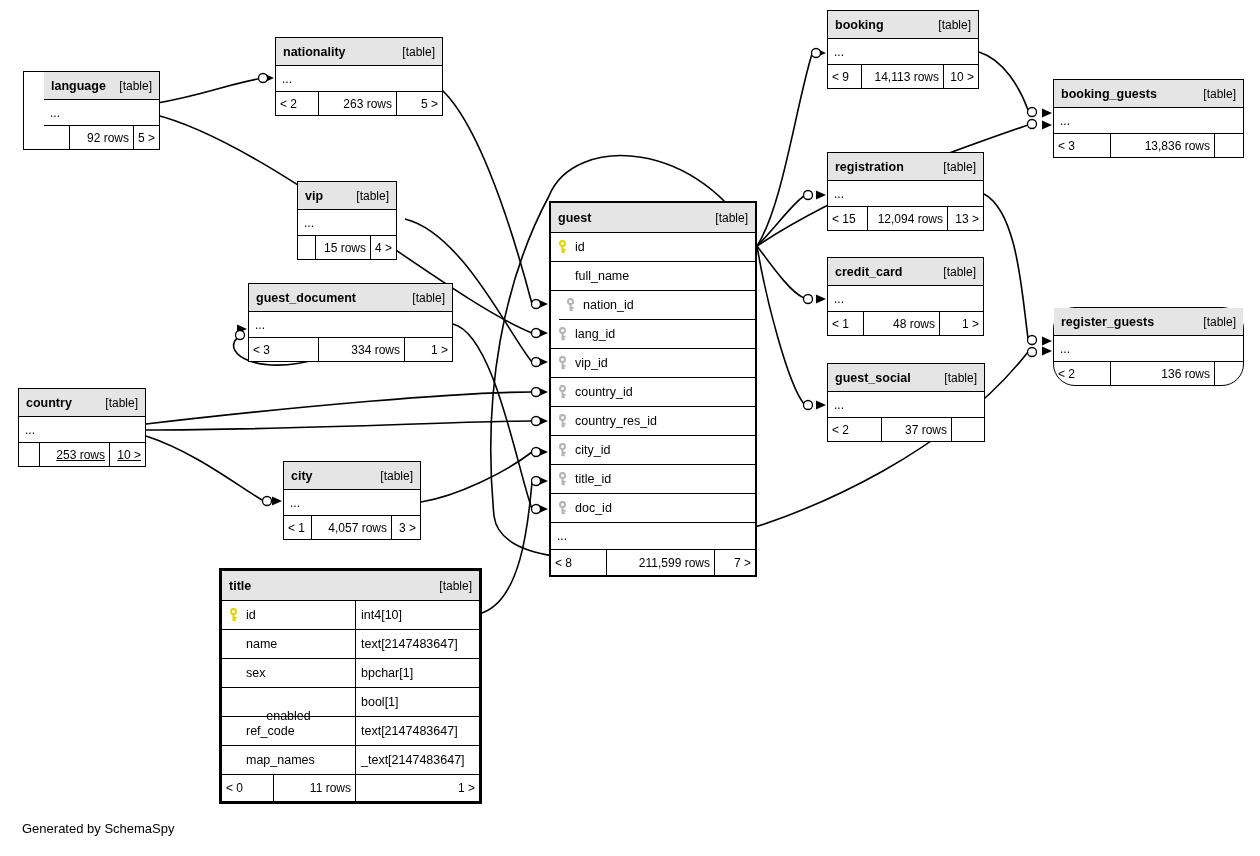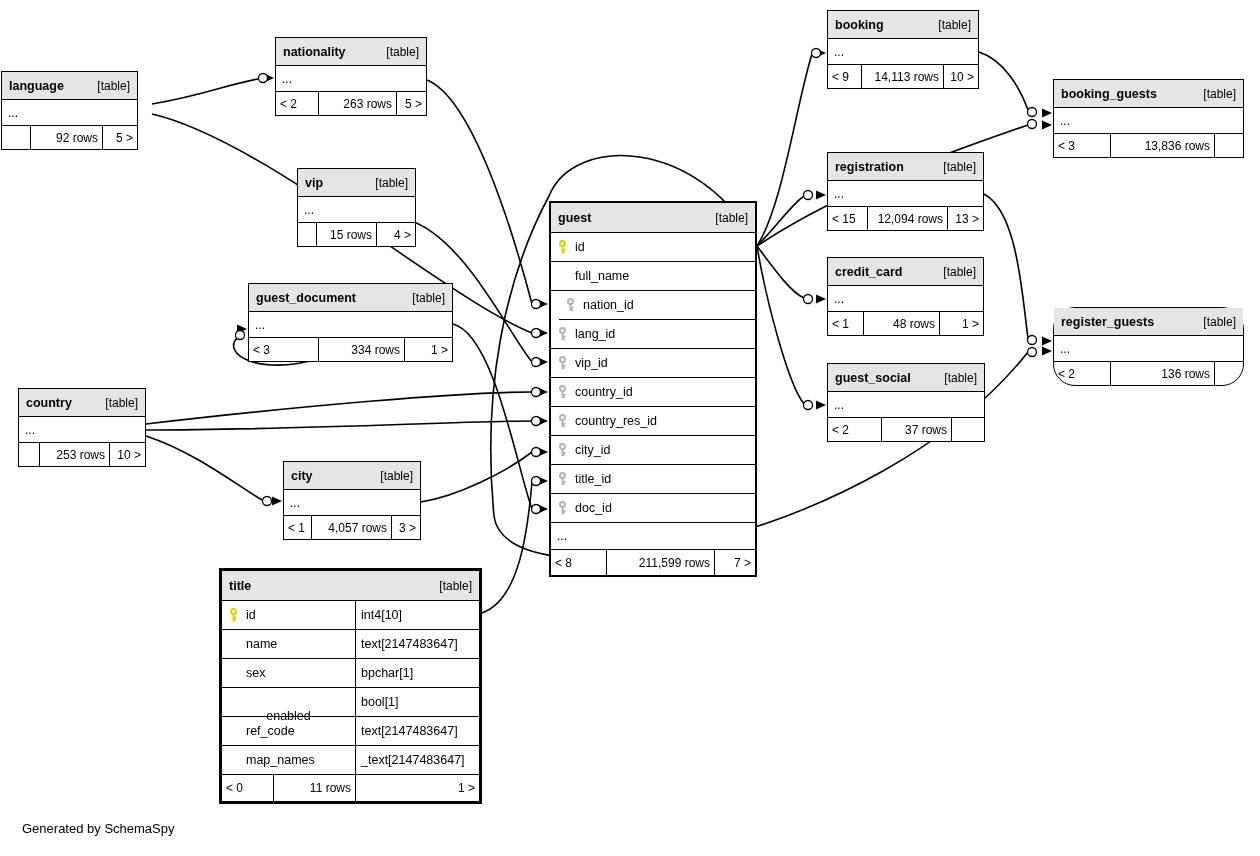--- a/index.html
+++ b/index.html
@@ -85,45 +85,45 @@
       <polygon points="1052,125 1042,120.5 1042,129.5" fill="#000000"></polygon>
       <circle cx="1032" cy="124" r="4.5" fill="#ffffff" stroke="#000000" stroke-width="1.3"></circle>
       <polygon points="1052,351 1042,346.5 1042,355.5" fill="#000000"></polygon>
       <circle cx="1032" cy="352" r="4.5" fill="#ffffff" stroke="#000000" stroke-width="1.3"></circle>
       <polygon points="1052,113 1042,108.5 1042,117.5" fill="#000000"></polygon>
       <circle cx="1032" cy="112" r="4.5" fill="#ffffff" stroke="#000000" stroke-width="1.3"></circle>
       <polygon points="1052,341 1042,336.5 1042,345.5" fill="#000000"></polygon>
       <circle cx="1032" cy="340" r="4.5" fill="#ffffff" stroke="#000000" stroke-width="1.3"></circle>
     </svg>
   <div id="tables">
-      <div class="tbl" style="left: 1px; top: 71px; width: 137px;">
+      <div class="tbl" style="left: 23px; top: 71px; width: 137px; padding-left: 20px;">
         <div class="thead" style="height: 28px;">
           <span class="tname">language</span>
           <span class="ttag">[table]</span>
         </div>
         <div class="tellip" style="height: 26px;">...</div>
         <div class="tfoot" style="height: 23px;">
           <div class="fcell fc-left" style="width: 28px;"></div>
           <div class="fcell fc-right" style="width: 72px;">92 rows</div>
           <div class="fcell fc-last">5 &gt;</div>
         </div>
       </div>
-      <div class="tbl" style="left: 275px; top: 37px; width: 152px;">
+      <div class="tbl" style="left: 275px; top: 37px; width: 168px;">
         <div class="thead" style="height: 28px;">
           <span class="tname">nationality</span>
           <span class="ttag">[table]</span>
         </div>
         <div class="tellip" style="height: 26px;">...</div>
         <div class="tfoot" style="height: 23px;">
           <div class="fcell fc-left" style="width: 42px;">&lt; 2</div>
           <div class="fcell fc-right" style="width: 78px;">263 rows</div>
           <div class="fcell fc-last">5 &gt;</div>
         </div>
       </div>
-      <div class="tbl" style="left: 297px; top: 168px; width: 119px;">
+      <div class="tbl" style="left: 297px; top: 181px; width: 100px;">
         <div class="thead" style="height: 28px;">
           <span class="tname">vip</span>
           <span class="ttag">[table]</span>
         </div>
         <div class="tellip" style="height: 26px;">...</div>
         <div class="tfoot" style="height: 23px;">
           <div class="fcell fc-left" style="width: 18px;"></div>
           <div class="fcell fc-right" style="width: 60px;">15 rows</div>
           <div class="fcell fc-last">4 &gt;</div>
         </div>
@@ -139,21 +139,21 @@
           <div class="fcell fc-right" style="width: 86px;">334 rows</div>
           <div class="fcell fc-last">1 &gt;</div>
         </div>
       </div>
       <div class="tbl" style="left: 18px; top: 388px; width: 128px;">
         <div class="thead" style="height: 28px; gap: 6px;">
           <span class="tname">country</span>
           <span class="ttag">[table]</span>
         </div>
         <div class="tellip" style="height: 26px;">...</div>
-        <div class="tfoot" style="height: 23px;">
+        <div class="tfoot" style="height: 23px; text-decoration: underline;">
           <div class="fcell fc-left" style="width: 20px;"></div>
           <div class="fcell fc-right" style="width: 70px;">253 rows</div>
           <div class="fcell fc-last">10 &gt;</div>
         </div>
       </div>
       <div class="tbl" style="left: 283px; top: 461px; width: 138px;">
         <div class="thead" style="height: 28px;">
           <span class="tname">city</span>
           <span class="ttag">[table]</span>
         </div>

